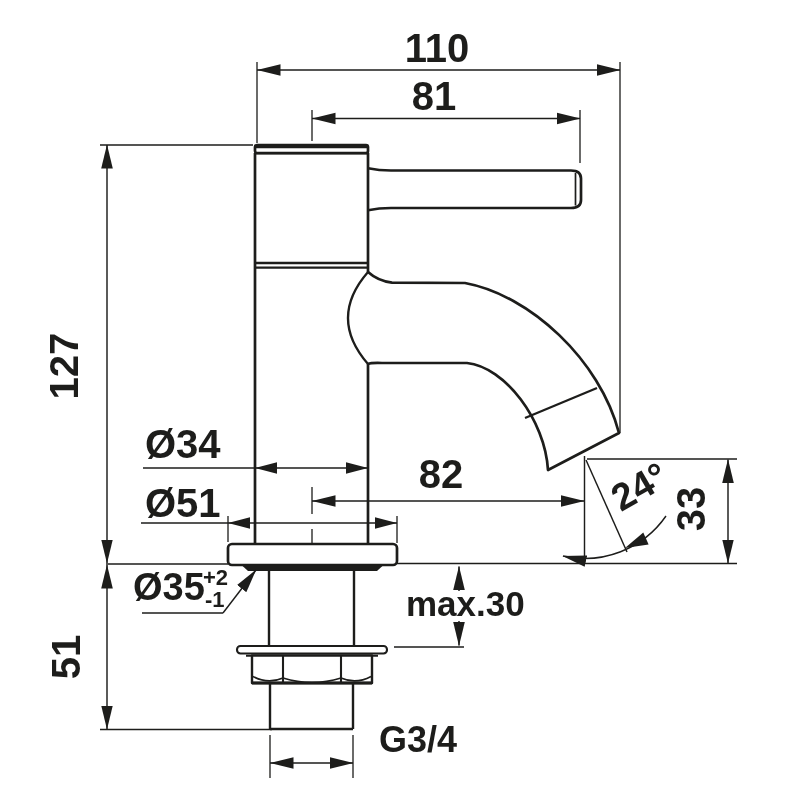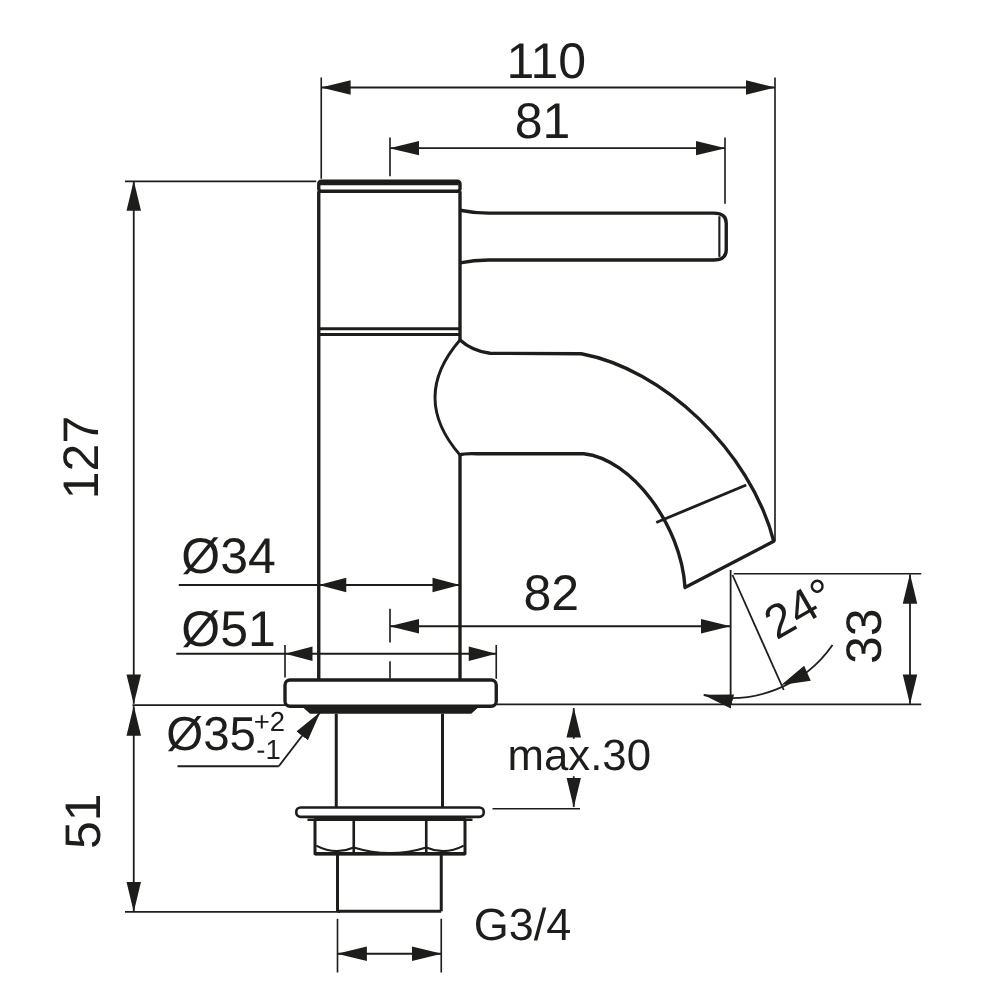--- a/index.html
+++ b/index.html
@@ -1,16 +1,16 @@
 <!DOCTYPE html>
 <html><head>
 <meta charset="utf-8">
 <style>
   html,body{margin:0;padding:0;background:#fff;}
-  .stage{position:relative;width:800px;height:800px;background:#fff;overflow:hidden;}
+  .stage{position:relative;width:800px;height:800px;background:#fff;overflow:hidden;font-weight:bold;}
   svg{display:block;}
   .txt{font-family:"Liberation Sans","DejaVu Sans",sans-serif;fill:#1d1d1b;}
   .t40{font-size:40px;}
   .t38{font-size:38px;}
   .t36{font-size:36px;}
   .t35{font-size:35px;}
   .t22{font-size:22px;}
   .mid{text-anchor:middle;}
 </style>
 </head>

